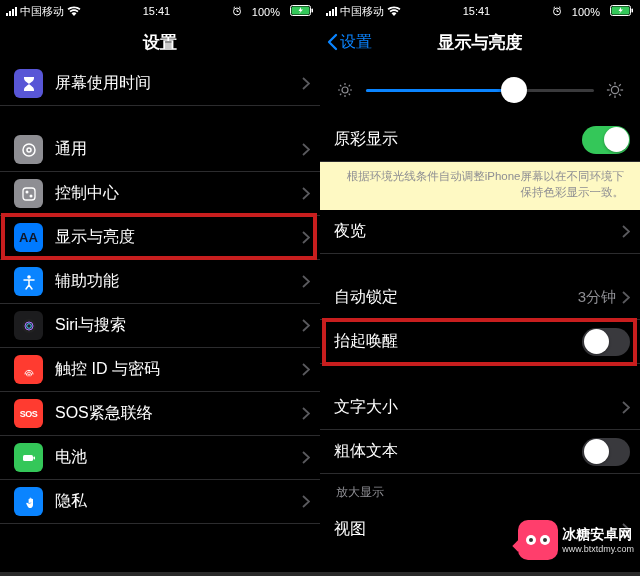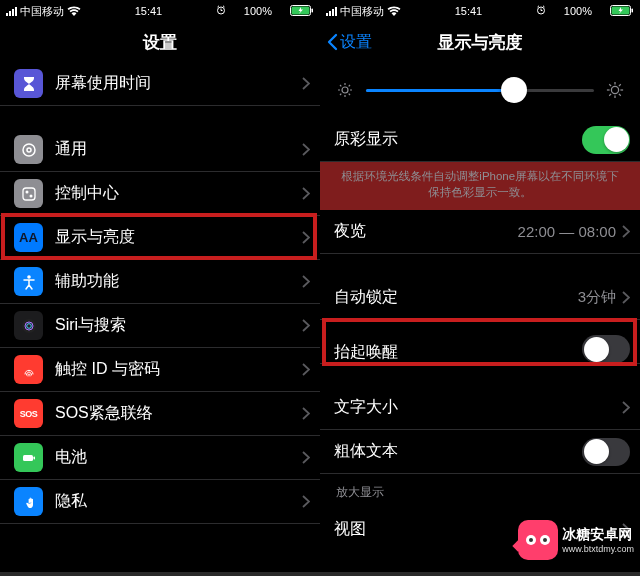--- a/index.html
+++ b/index.html
@@ -2,21 +2,21 @@
 <html><head>
 <meta charset="utf-8">
 <style>
 * { margin: 0; padding: 0; box-sizing: border-box; font-family: -apple-system, "Helvetica Neue", Arial, sans-serif; }
 body { background: #2a2a2a; width: 640px; height: 576px; overflow: hidden; position: relative; color: #fff; }
 .container { display: flex; width: 640px; height: 576px; }
 .phone { width: 320px; height: 572px; background: #000; position: relative; }
 
 .status-bar { height: 22px; display: flex; align-items: center; justify-content: space-between; padding: 0 6px; font-size: 11px; color: #fff; }
 .status-left { display: flex; align-items: center; gap: 3px; }
-.status-right { display: flex; align-items: center; gap: 18px; }
+.status-right { display: flex; align-items: flex-end; gap: 10px; }
 .signal-bars { display: inline-flex; align-items: flex-end; gap: 1px; height: 10px; }
 .signal-bars span { width: 2px; background: #fff; display: inline-block; }
 .sb1 { height: 3px; } .sb2 { height: 5px; } .sb3 { height: 7px; } .sb4 { height: 9px; }
 .wifi-icon svg, .alarm-icon svg, .batt-icon svg { display: block; }
 .batt-pct { font-size: 11px; }
 
 .nav-bar { height: 40px; display: flex; align-items: center; justify-content: center; position: relative; text-align: center; }
 .nav-title { font-size: 17px; font-weight: 600; color: #fff; }
 .nav-back { position: absolute; left: 6px; display: flex; align-items: center; color: #0a84ff; font-size: 16px; }
 .nav-back svg { margin-right: 2px; }
@@ -51,21 +51,21 @@
 .slider-fill { height: 3px; background: #0a84ff; border-radius: 2px; position: absolute; }
 .slider-thumb { width: 26px; height: 26px; background: #fff; border-radius: 50%; position: absolute; box-shadow: 0 2px 4px rgba(0,0,0,0.4); }
 
 .toggle { width: 48px; height: 28px; border-radius: 14px; position: relative; }
 .toggle-on { background: #34c759; }
 .toggle-off { background: #39393d; }
 .toggle-knob { width: 25px; height: 25px; background: #fff; border-radius: 50%; position: absolute; top: 1.5px; box-shadow: 0 1px 3px rgba(0,0,0,0.3);}
 .toggle-on .toggle-knob { right: 1.5px; }
 .toggle-off .toggle-knob { left: 1.5px; }
 
-.footer-text { font-size: 11.5px; color: #8e8e93; padding: 6px 16px 10px; line-height: 1.4; text-align: center; background: #7f1d1d;}
+.footer-text { font-size: 11.5px; color: #8e8e93; padding: 6px 16px 10px; line-height: 1.4; text-align: right; background: #fef9c3;}
 .section-header { font-size: 12px; color: #8e8e93; padding: 10px 16px 6px; background: #000;}
 
 .watermark { position: absolute; right: 6px; bottom: 16px; display: flex; align-items: center; gap: 4px; }
 .watermark .bubble { width: 40px; height: 40px; background: #ff3e6c; border-radius: 10px; display: flex; align-items: center; justify-content: center; position: relative;}
 .watermark .bubble::before { content: ''; width: 8px; height: 8px; background: #ff3e6c; position: absolute; left: -4px; bottom: 10px; transform: rotate(45deg);}
 .watermark .txt { font-size: 14px; font-weight: bold; color: #fff; text-shadow: 0 1px 2px #000; }
 .eyes { display: flex; gap: 4px; }
 .eye { width: 10px; height: 10px; background: #fff; border-radius: 50%; display: flex; align-items: center; justify-content: center;}
 .pupil { width: 4px; height: 4px; background: #333; border-radius: 50%;}
 
@@ -313,35 +313,34 @@
     <div class="settings-row dark">
       <div class="label">原彩显示</div>
       <div class="toggle toggle-on">
           <div class="toggle-knob"></div>
         </div>
     </div>
     <div class="footer-text">根据环境光线条件自动调整iPhone屏幕以在不同环境下保持色彩显示一致。</div>
 
     <div class="settings-row dark">
       <div class="label">夜览</div>
-      <div class="value">22:00 — 08:00</div>
       <svg class="chevron" width="8" height="13" viewBox="0 0 8 13">
           <path d="M1 1 L7 6.5 L1 12" stroke="#5a5a5e" stroke-width="1.8" fill="none"></path>
         </svg>
     </div>
     <div class="gap"></div>
 
     <div class="settings-row dark">
       <div class="label">自动锁定</div>
       <div class="value">3分钟</div>
       <svg class="chevron" width="8" height="13" viewBox="0 0 8 13">
           <path d="M1 1 L7 6.5 L1 12" stroke="#5a5a5e" stroke-width="1.8" fill="none"></path>
         </svg>
     </div>
-    <div class="settings-row dark" style="position:relative;align-items:flex-end;">
+    <div class="settings-row dark" style="position:relative;">
       <div class="label">抬起唤醒</div>
       <div class="toggle toggle-off">
           <div class="toggle-knob"></div>
         </div>
     </div>
     <div class="gap"></div>
 
     <div class="settings-row dark">
       <div class="label">文字大小</div>
       <svg class="chevron" width="8" height="13" viewBox="0 0 8 13">

